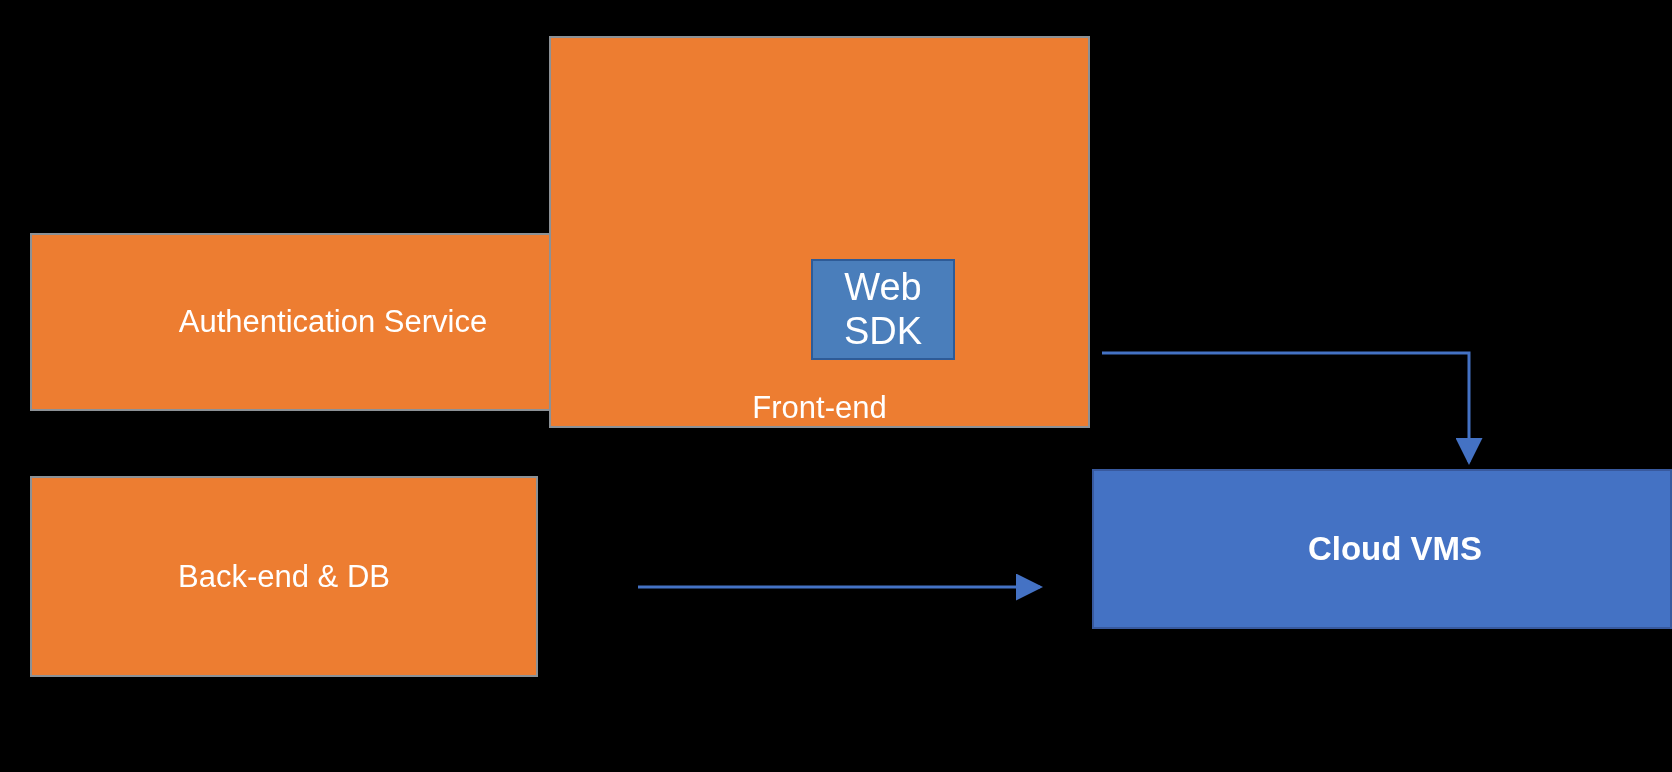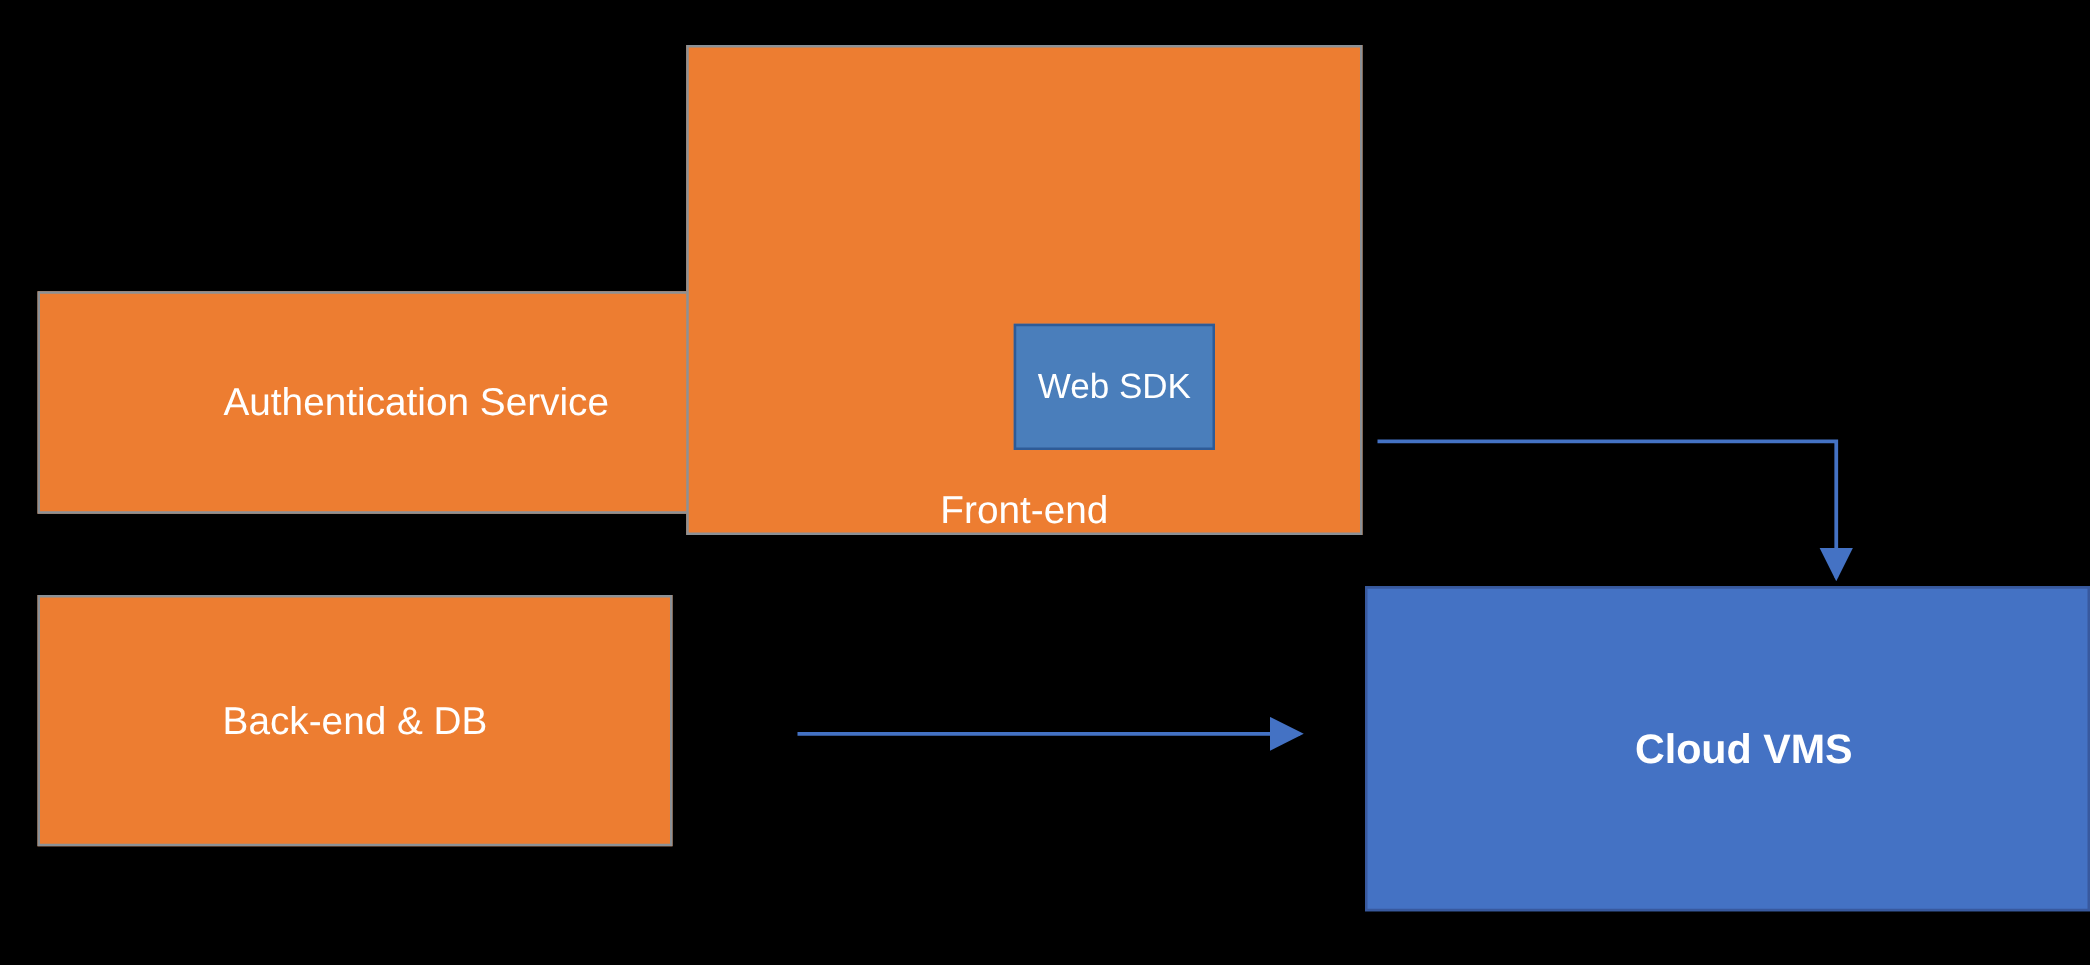--- a/index.html
+++ b/index.html
@@ -58,38 +58,38 @@
     justify-content: center;
     font-size: 31px;
   }
   #front-end .label-top {
     margin-top: 149px;
   }
   
   #web-sdk {
     left: 811px;
     top: 259px;
-    width: 161px;
+    width: 144px;
     height: 101px;
-    font-size: 28px;
+    font-size: 38px;
   }
   
   #back-end-db {
     left: 30px;
     top: 476px;
     width: 508px;
     height: 201px;
     font-size: 31px;
   }
   
   #cloud-vms {
     left: 1092px;
     top: 469px;
     width: 580px;
-    height: 260px;
+    height: 160px;
     font-size: 33px;
     font-weight: bold;
     padding-left: 26px;
   }
 
   
   #connectors {
     position: absolute;
     left: 0;
     top: 0;

